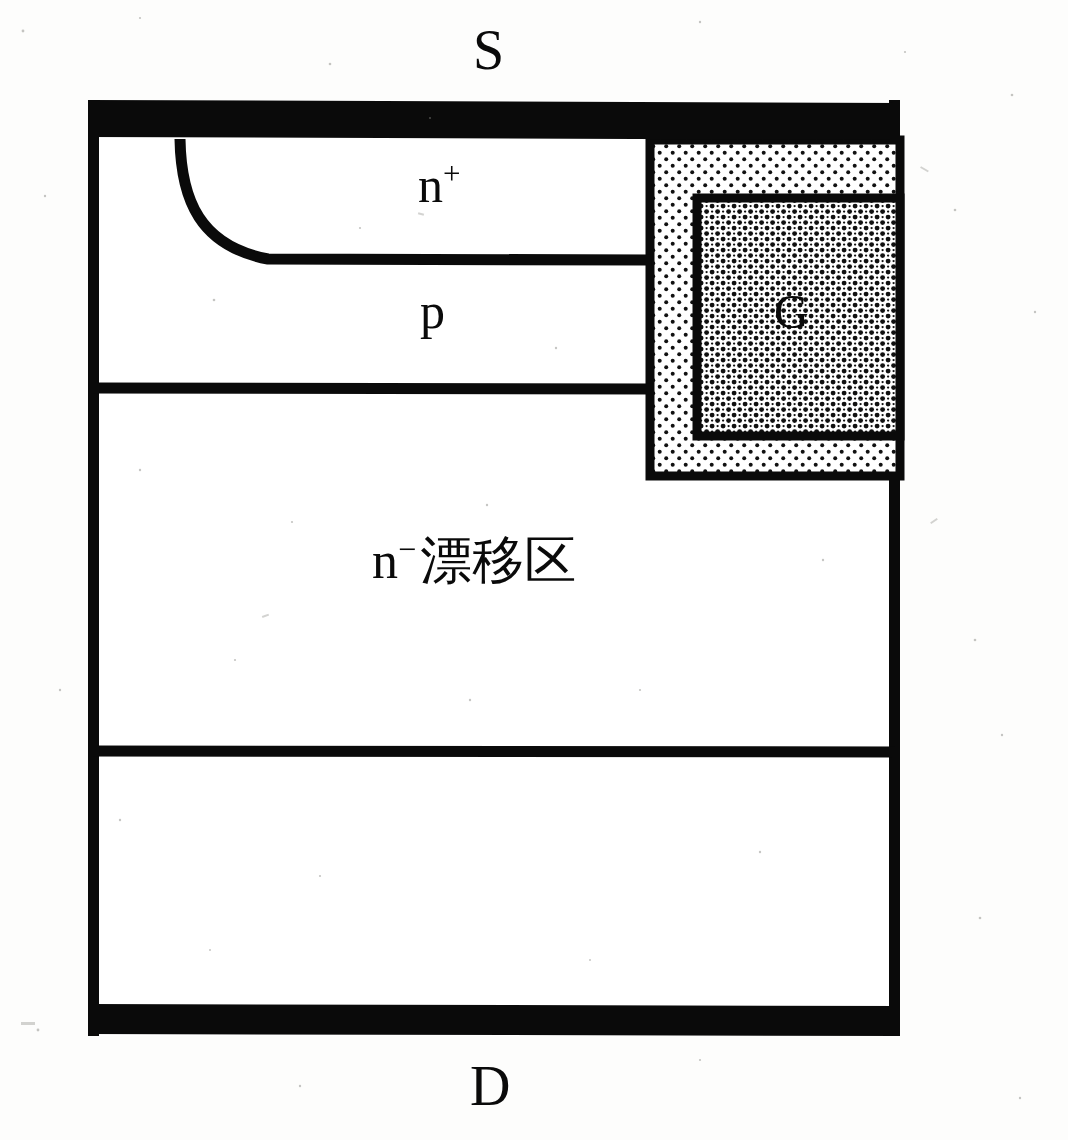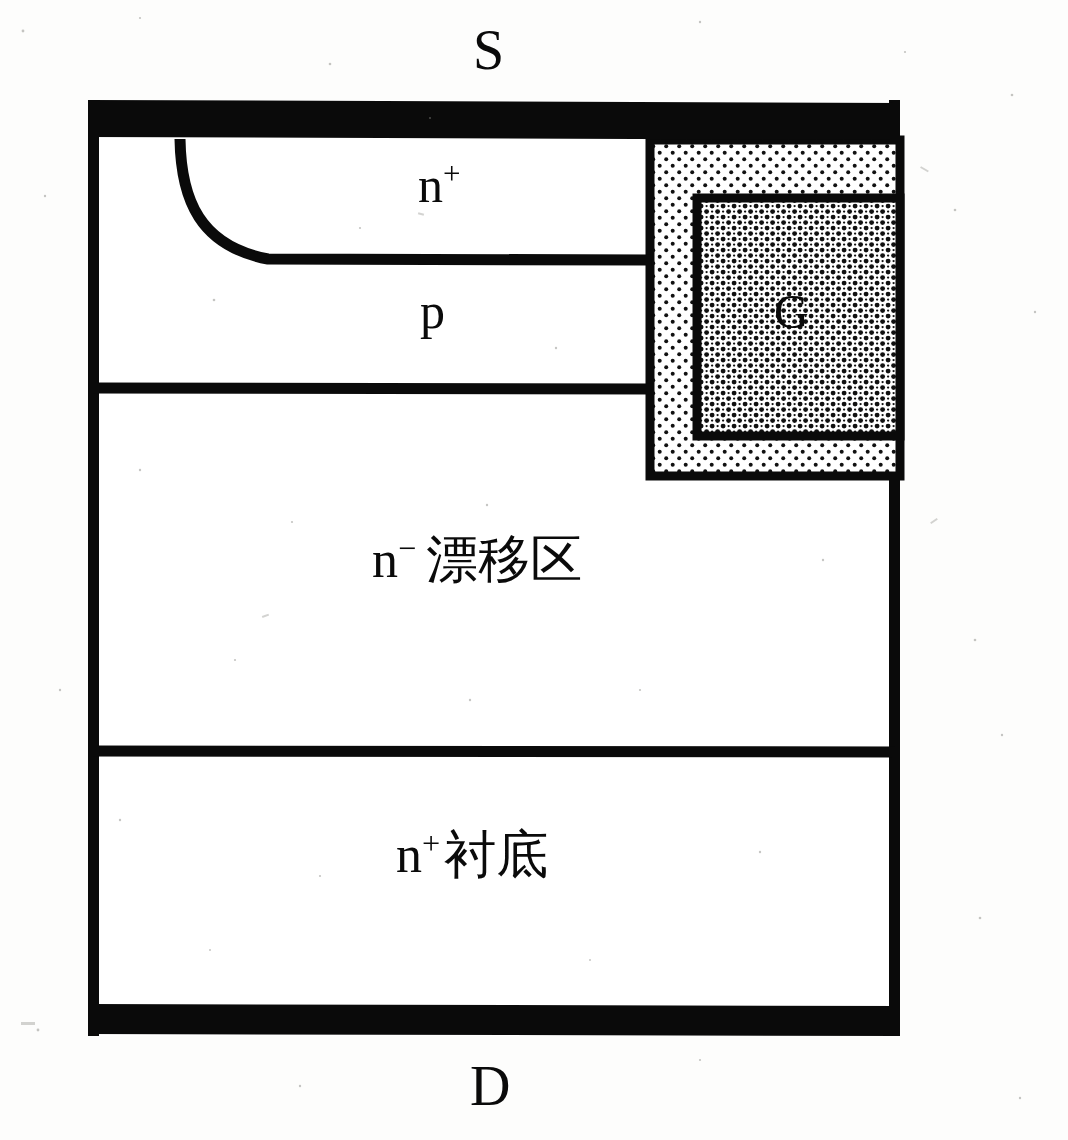--- a/index.html
+++ b/index.html
@@ -176,24 +176,21 @@
   <div class="lbl" style="left:420px; top:286px; font-size:50px;">
     <span>p</span>
   </div>
 
   <div class="lbl" style="left:772px; top:288px; font-size:48px; background:transparent;">
     <span style="display:inline-block; padding:0 2px;">G</span>
   </div>
 
 
   <div class="lbl" style="left:372px; top:534px; font-size:52px;">
-    <span>n</span><span class="sup">−</span><span class="cjk" style="font-size:52px; margin-left:10px;font-family:Liberation Mono, monospace;">漂移区</span>
+    <span>n</span><span class="sup">−</span><span class="cjk" style="font-size:52px; margin-left:4px;">漂移区</span>
   </div>
 
-  <div class="lbl" style="left:396px; top:828px; font-size:52px;">
-    <span>n</span><span class="sup">+</span><span class="cjk" style="font-size:52px; margin-left:4px;">衬底</span>
-  </div>
 
   <div class="lbl" style="left:470px; top:1058px; font-size:56px;">
     <span>D</span>
   </div>
 
 </div>
 
 </body></html>

